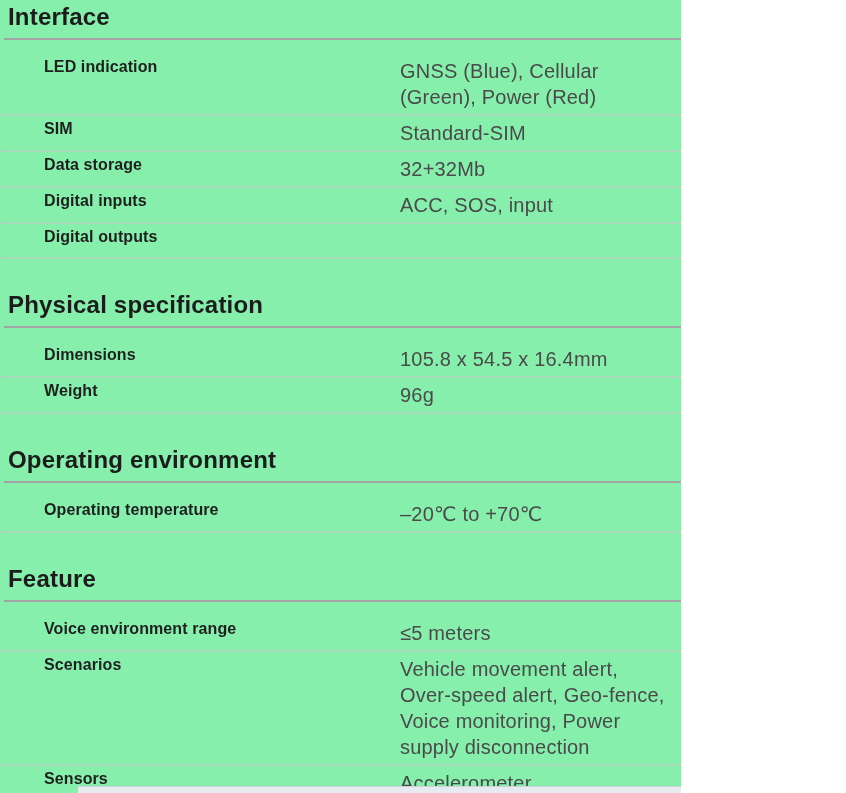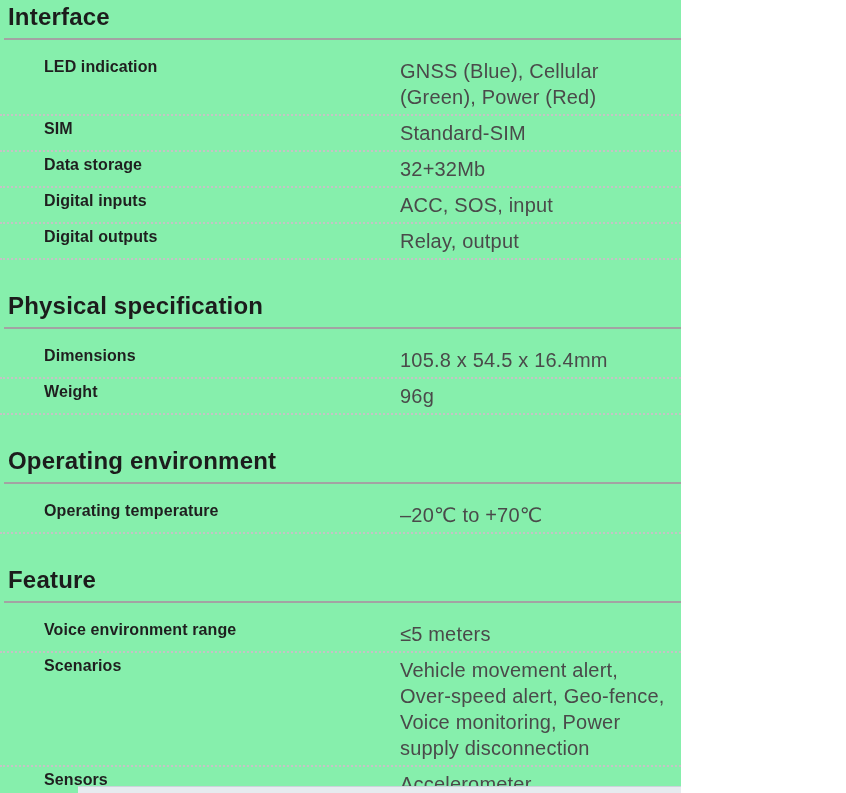--- a/index.html
+++ b/index.html
@@ -91,21 +91,20 @@
     <div class="row-value">32+32Mb</div>
   </div>
 
   <div class="spec-row">
     <div class="row-label">Digital inputs</div>
     <div class="row-value">ACC, SOS, input</div>
   </div>
 
   <div class="spec-row">
     <div class="row-label">Digital outputs</div>
-    <div class="row-value">Relay, output</div>
   </div>
 </div>
   </div>
 
   <div class="section">
     <div class="section-title">Physical specification</div>
     <hr class="section-rule">
     <div class="rows">
   <div class="spec-row">
     <div class="row-label">Dimensions</div>

